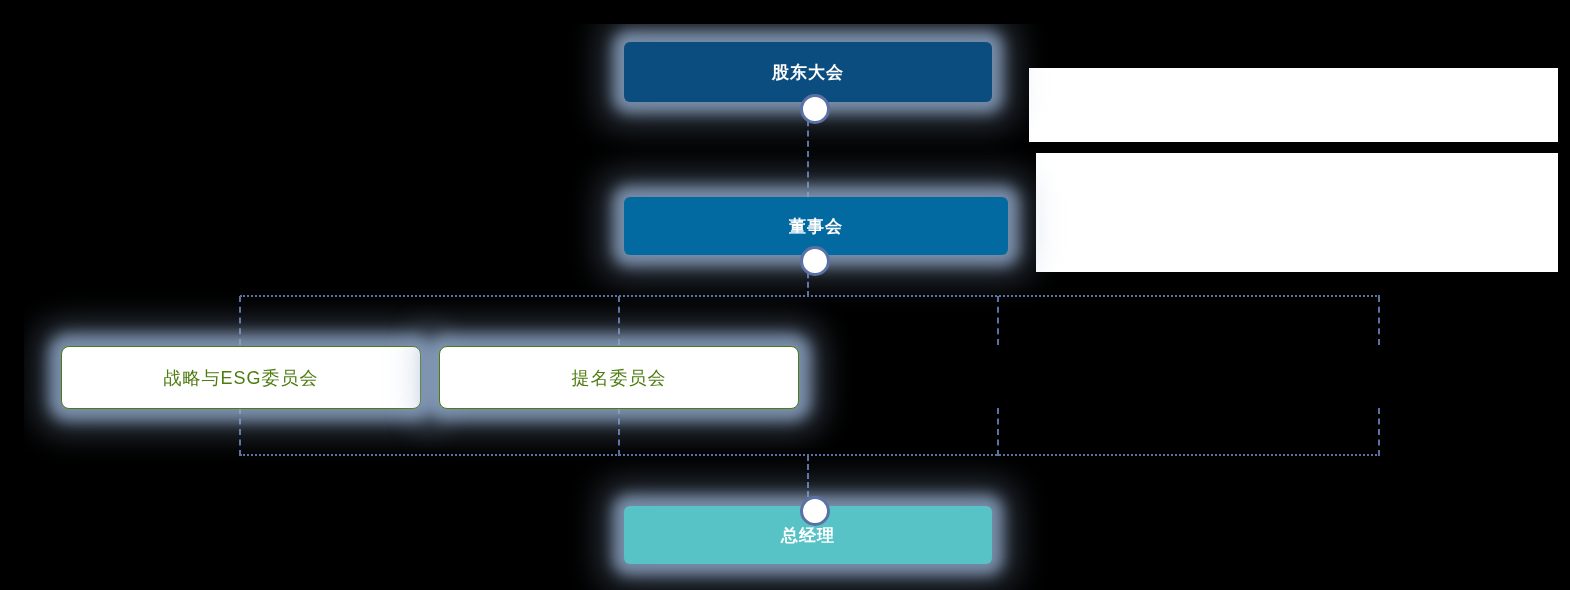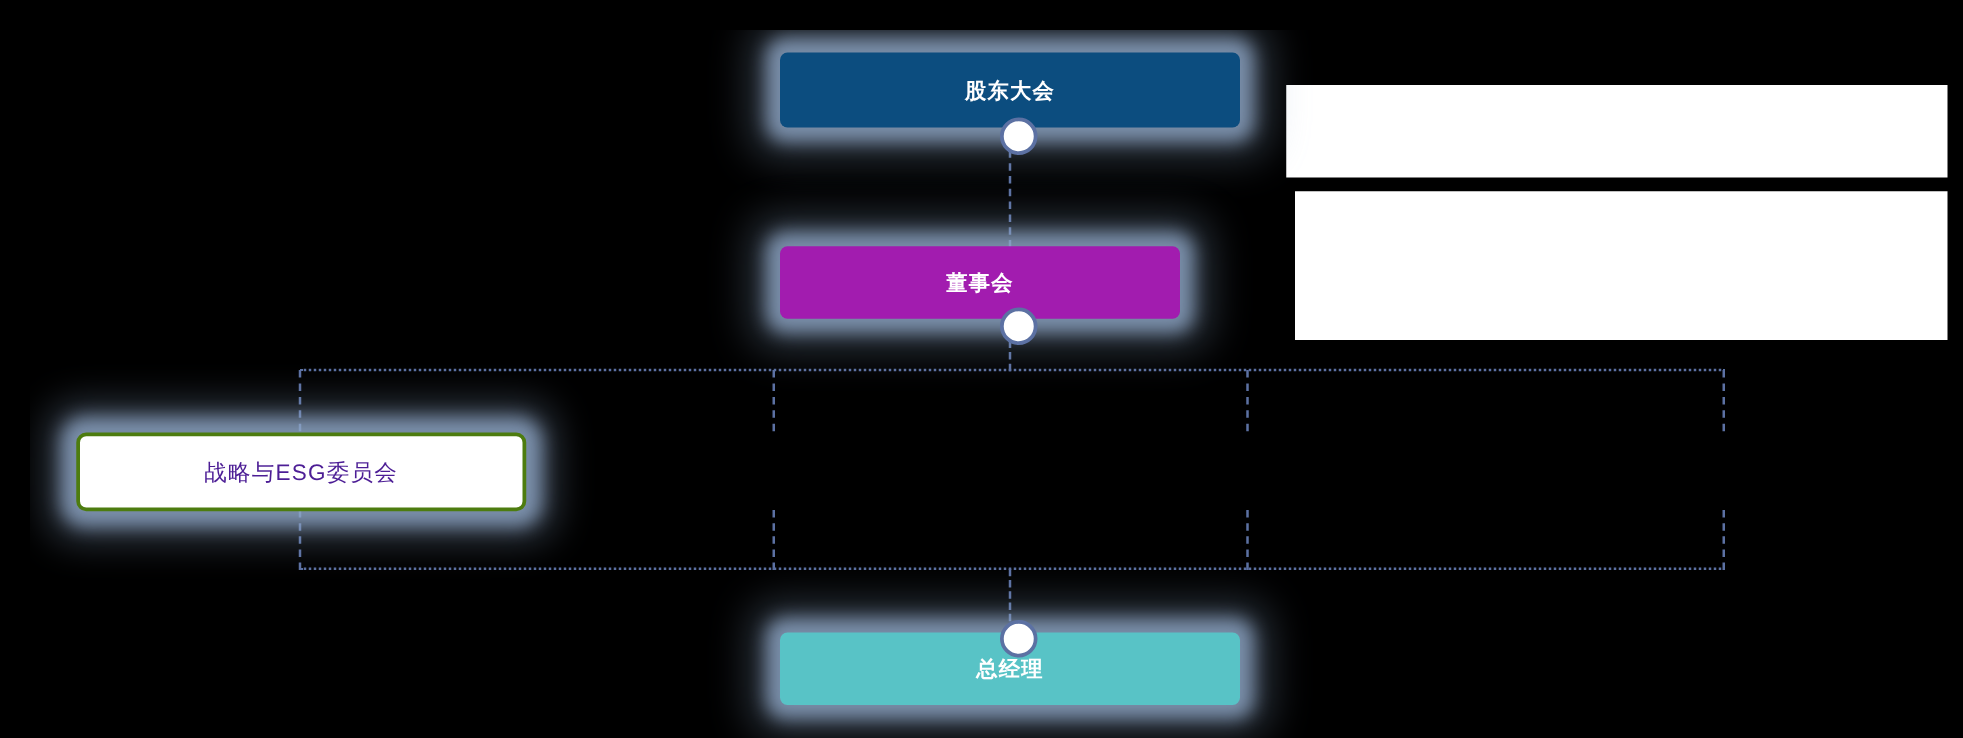--- a/index.html
+++ b/index.html
@@ -40,27 +40,27 @@
 
   
   .node {
     position:absolute; display:flex; align-items:center; justify-content:center;
     border-radius:6px; font-size:17px; font-weight:bold; color:#ffffff;
     letter-spacing:1px; z-index:3;
     box-shadow: 0 0 14px 11px rgba(144,168,200,0.78),
                 0 0 32px 24px rgba(144,168,200,0.32);
   }
   .node-root  { left:600px; top:18px;  width:368px; height:60px; background:#0C4D7F; }
-  .node-board { left:600px; top:173px; width:320px; height:58px; background:#a21caf; }
+  .node-board { left:600px; top:173px; width:384px; height:58px; background:#0369a1; }
   .node-gm    { left:600px; top:482px; width:368px; height:58px; background:#58C3C6; }
 
   .node-committee {
     top:322px; width:360px; height:63px;
-    background:#ffffff; color:#4c1d95; font-weight:normal; font-size:18px;
-    border:3px solid #4d7c0f; border-radius:8px;
+    background:#ffffff; color:#4d7c0f; font-weight:normal; font-size:18px;
+    border:1px solid #4d7c0f; border-radius:8px;
     box-shadow: 0 0 14px 12px rgba(144,168,200,0.78),
                 0 0 30px 24px rgba(144,168,200,0.34);
   }
   .c1 { left:37px; } .c2 { left:415px; } .c3 { left:795px; } .c4 { left:1175px; }
 </style>
 </head>
 <body>
 
 <div class="canvas">
 
@@ -89,18 +89,21 @@
     <span>股东大会</span>
   </div>
 
   <div class="node node-board">
     <span>董事会</span>
   </div>
 
   <div class="node node-committee c1">
     <span>战略与ESG委员会</span>
   </div>
+  <div class="node node-committee c2">
+    <span>提名委员会</span>
+  </div>
 
   <div class="node node-gm">
     <span>总经理</span>
   </div>
 
 </div>
 
 </body></html>

